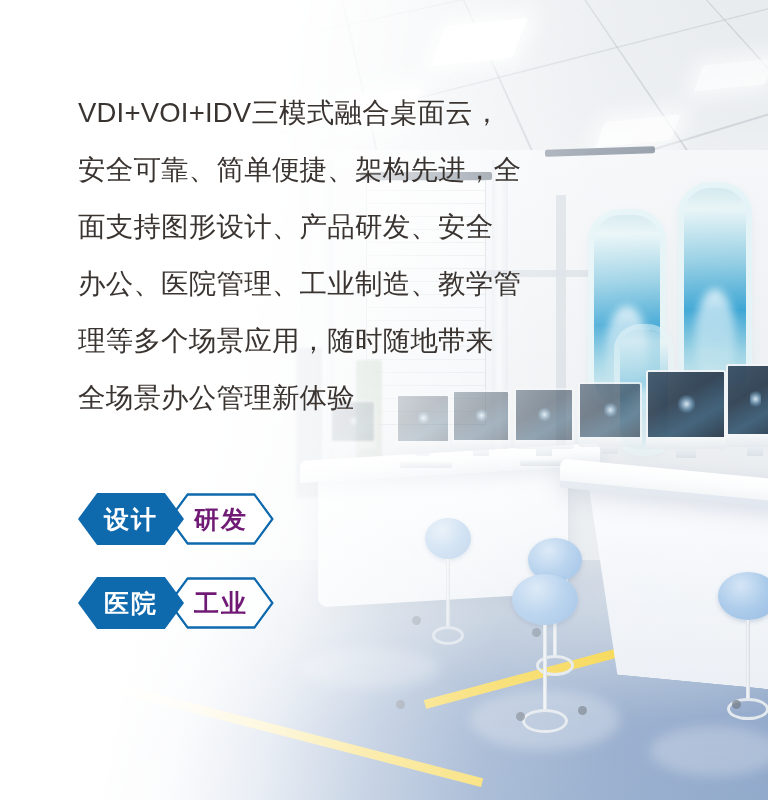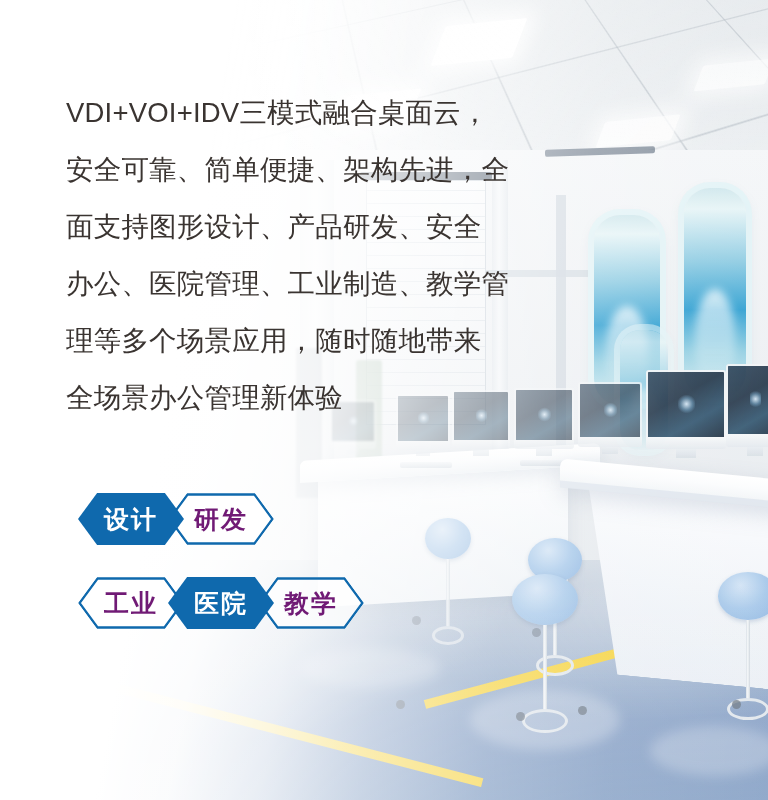--- a/index.html
+++ b/index.html
@@ -237,21 +237,21 @@
   .wash2{
     position:absolute; inset:0;
     background:linear-gradient(180deg, rgba(255,255,255,.22) 0%, rgba(255,255,255,0) 22%, rgba(255,255,255,0) 72%, rgba(255,255,255,.20) 100%);
   }
 
   
   .content{ position:absolute; inset:0; }
 
   .headline{
     position:absolute;
-    left:66px; top:84px;
+    left:78px; top:84px;
     width:470px;
     color:#3a3431;
     font-size:27.5px;
     line-height:57px;
     letter-spacing:.2px;
     font-weight:400;
     white-space:pre-line;
   }
 
   .tags{ position:absolute; left:78px; top:493px; }
@@ -436,39 +436,31 @@
             </svg>
           </span>
           <span class="label">研发</span>
         </div>
 
 
       </div>
 
       <div class="tag-row">
 
+        <div class="tag filled">
+          <span class="label">医院</span>
+        </div>
+
         <div class="tag outline">
           <span class="frame">
             <svg viewBox="0 0 106 52" preserveAspectRatio="none" aria-hidden="true">
               <polygon points="1.5,26 19.5,1.5 86.5,1.5 104.5,26 86.5,50.5 19.5,50.5" fill="none" stroke="#0f69ad" stroke-width="2.4"></polygon>
             </svg>
           </span>
           <span class="label">工业</span>
         </div>
 
-        <div class="tag filled">
-          <span class="label">医院</span>
-        </div>
-
-        <div class="tag outline">
-          <span class="frame">
-            <svg viewBox="0 0 106 52" preserveAspectRatio="none" aria-hidden="true">
-              <polygon points="1.5,26 19.5,1.5 86.5,1.5 104.5,26 86.5,50.5 19.5,50.5" fill="none" stroke="#0f69ad" stroke-width="2.4"></polygon>
-            </svg>
-          </span>
-          <span class="label">教学</span>
-        </div>
 
       </div>
 
     </div>
   </div>
 </div>
 
 </body></html>

